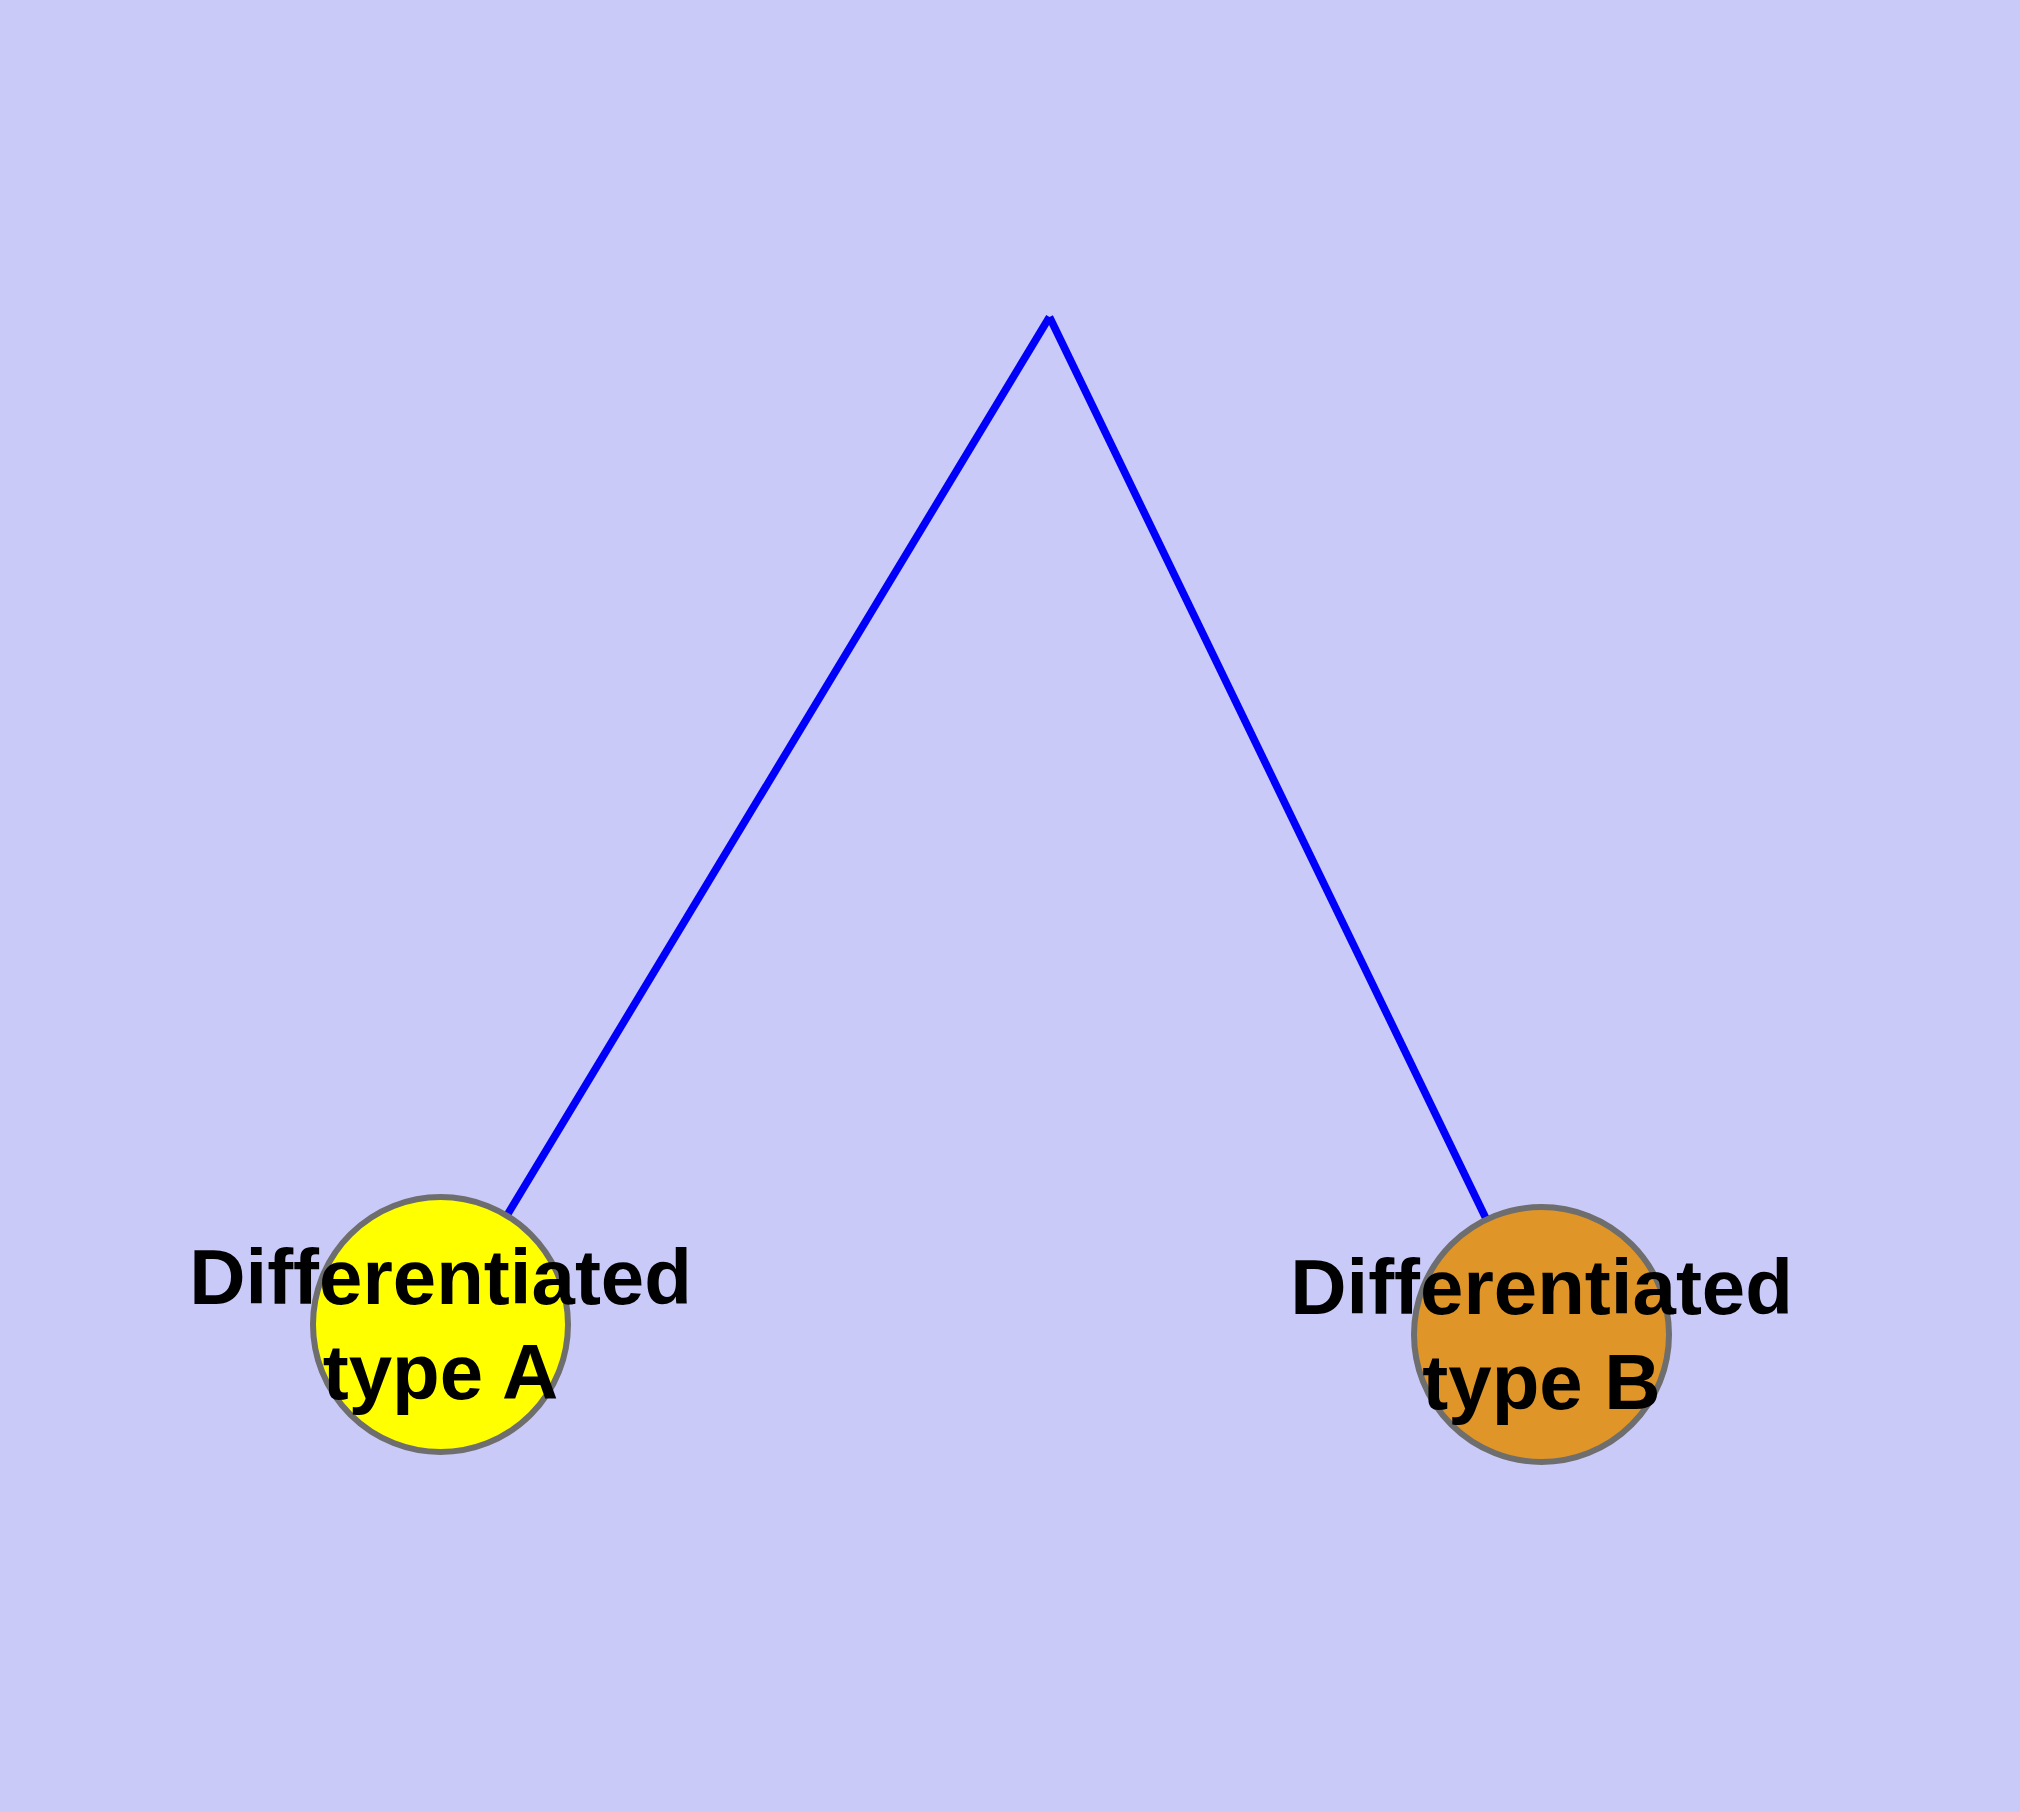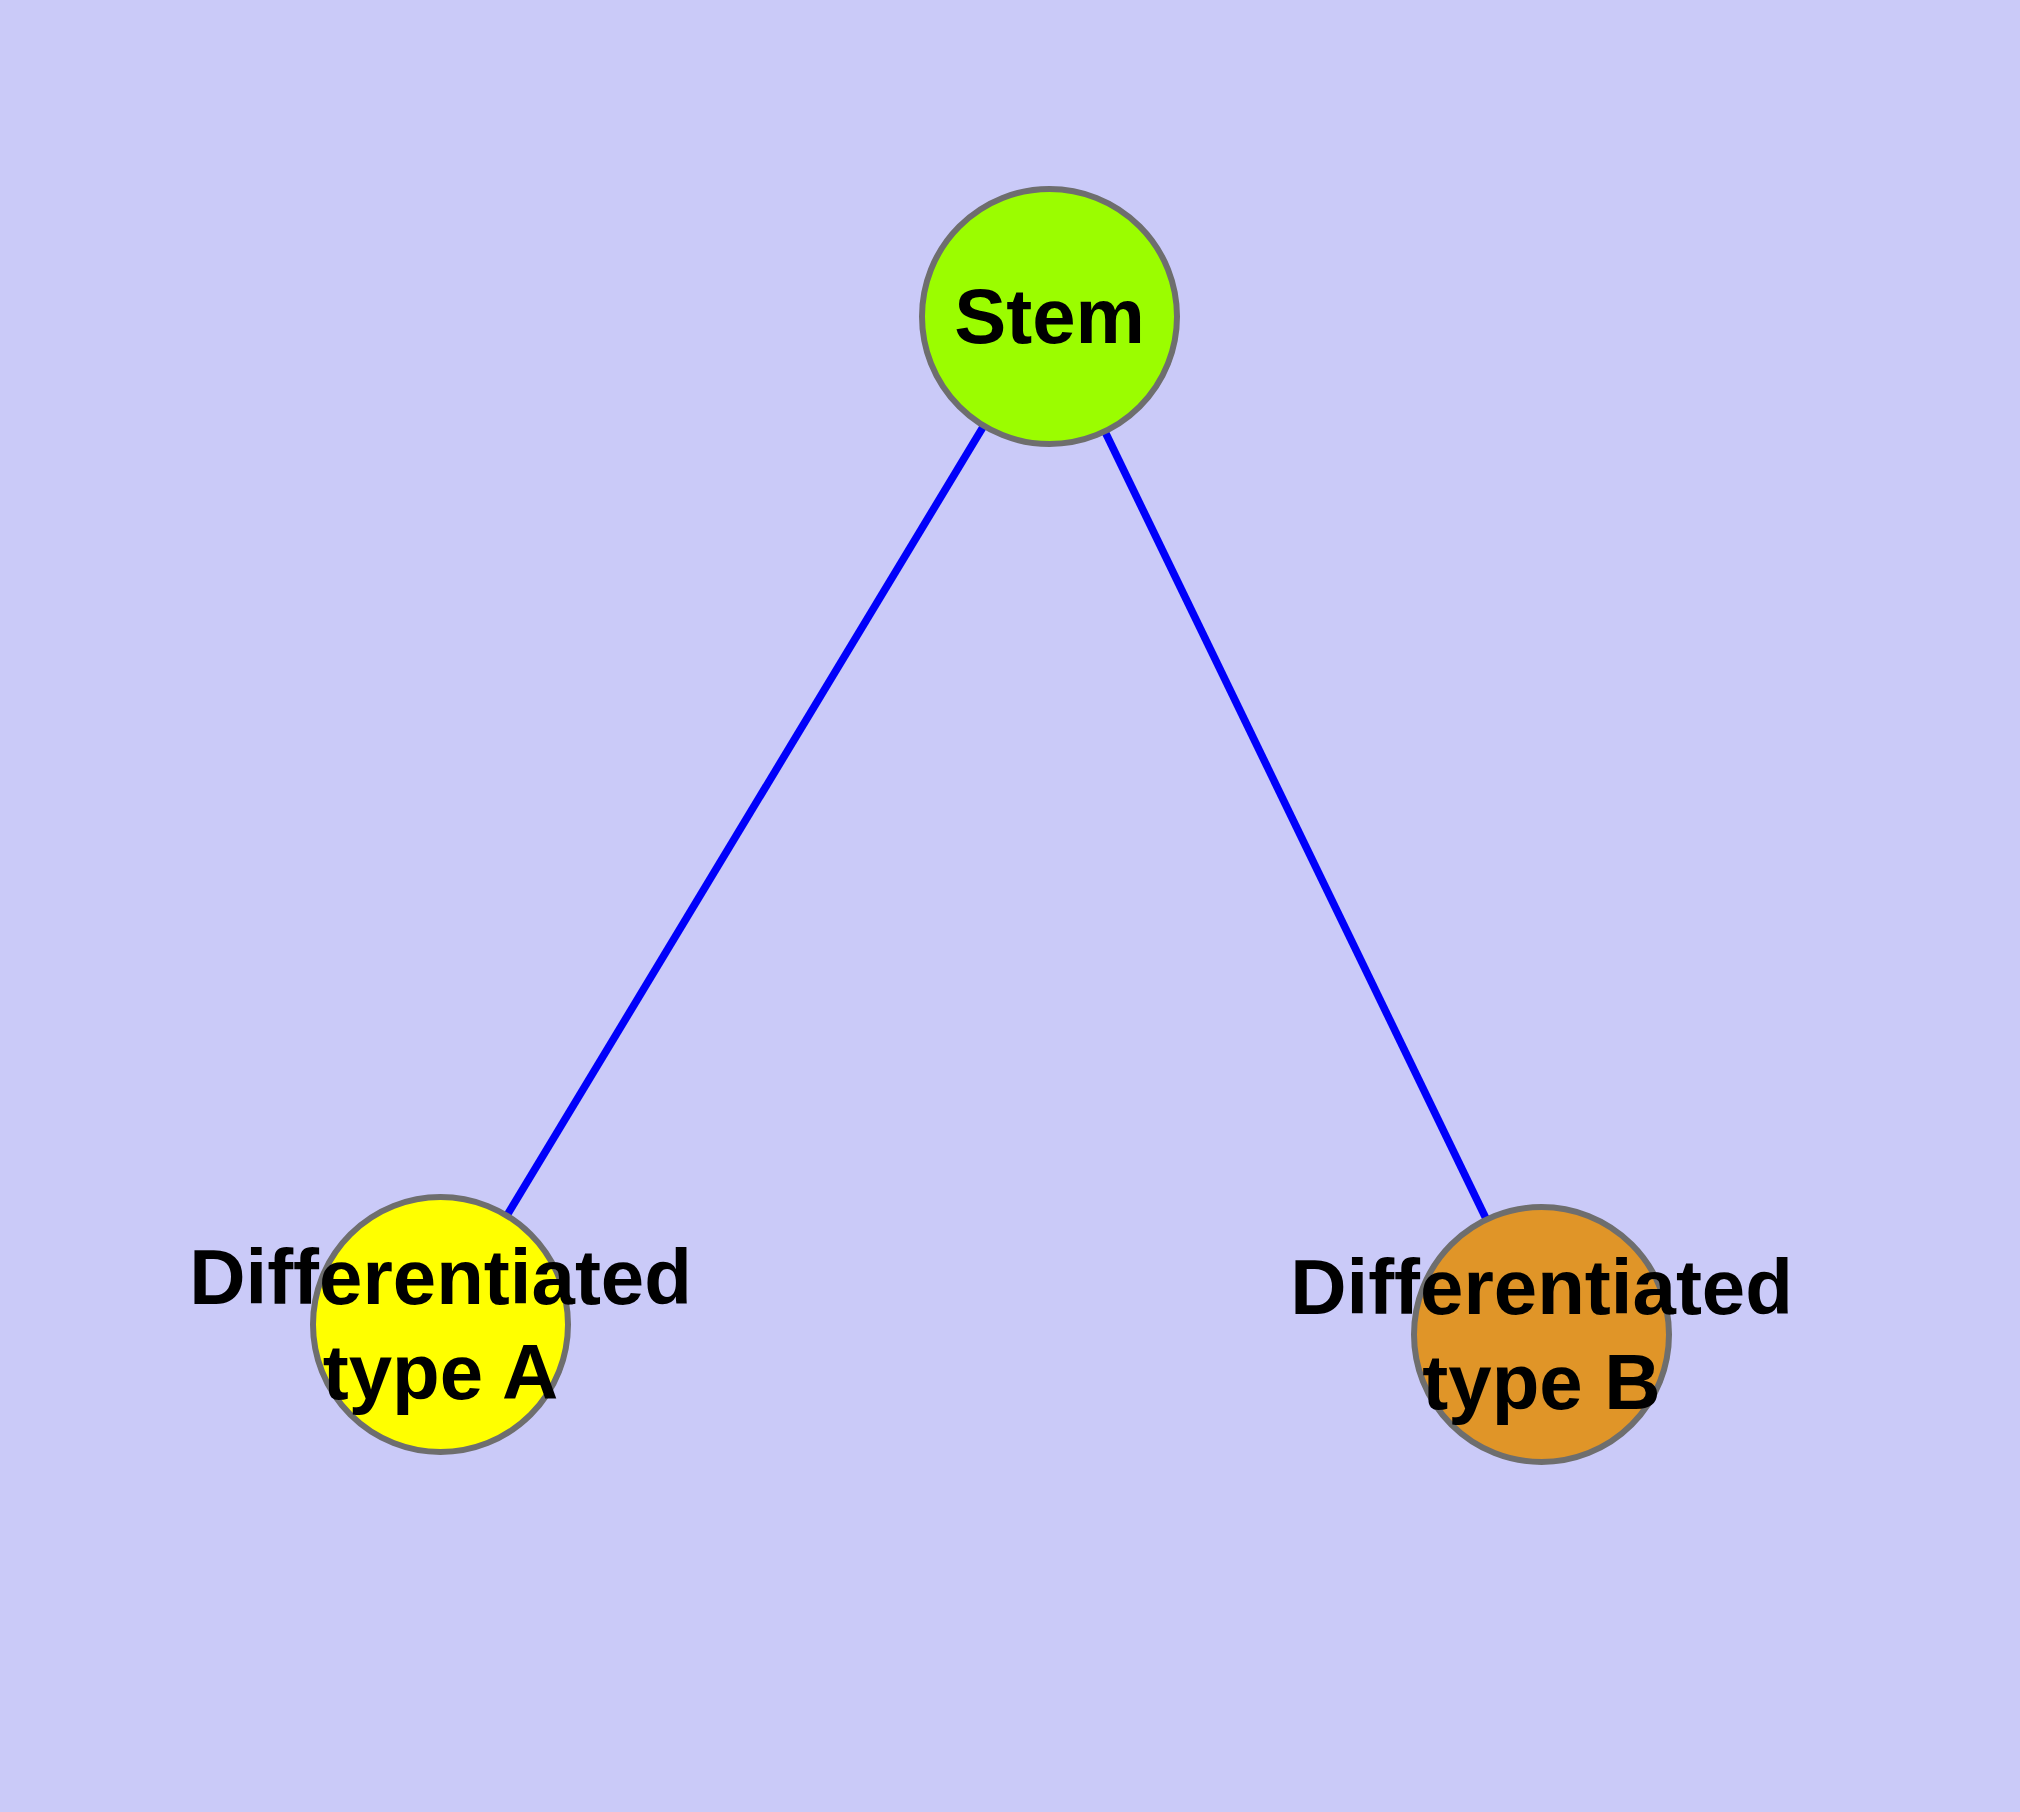--- a/index.html
+++ b/index.html
@@ -51,23 +51,20 @@
 </head>
 <body>
 
 <div class="canvas" style="background-color: rgb(202, 202, 248);">
 
   <svg class="edge-layer" viewBox="0 0 2384 2138" xmlns="http://www.w3.org/2000/svg">
     <line class="edge" x1="1238" y1="374" x2="520" y2="1563" stroke="#0000FA"></line>
     <line class="edge" x1="1238" y1="374" x2="1819" y2="1574" stroke="#0000FA"></line>
   </svg>
 
-  <div class="node node-stem" style="background-color: rgb(155, 253, 0); border-color: rgb(110, 110, 110);">
-    <span class="node-label" style="color: rgb(0, 0, 0);">Stem</span>
-  </div>
 
   <div class="node node-type-a" style="background-color: rgb(255, 255, 0); border-color: rgb(110, 110, 110);">
     <span class="node-label" style="color: rgb(0, 0, 0);">Differentiated
 type A</span>
   </div>
 
   <div class="node node-type-b" style="background-color: rgb(224, 149, 40); border-color: rgb(110, 110, 110);">
     <span class="node-label" style="color: rgb(0, 0, 0);">Differentiated
 type B</span>
   </div>

